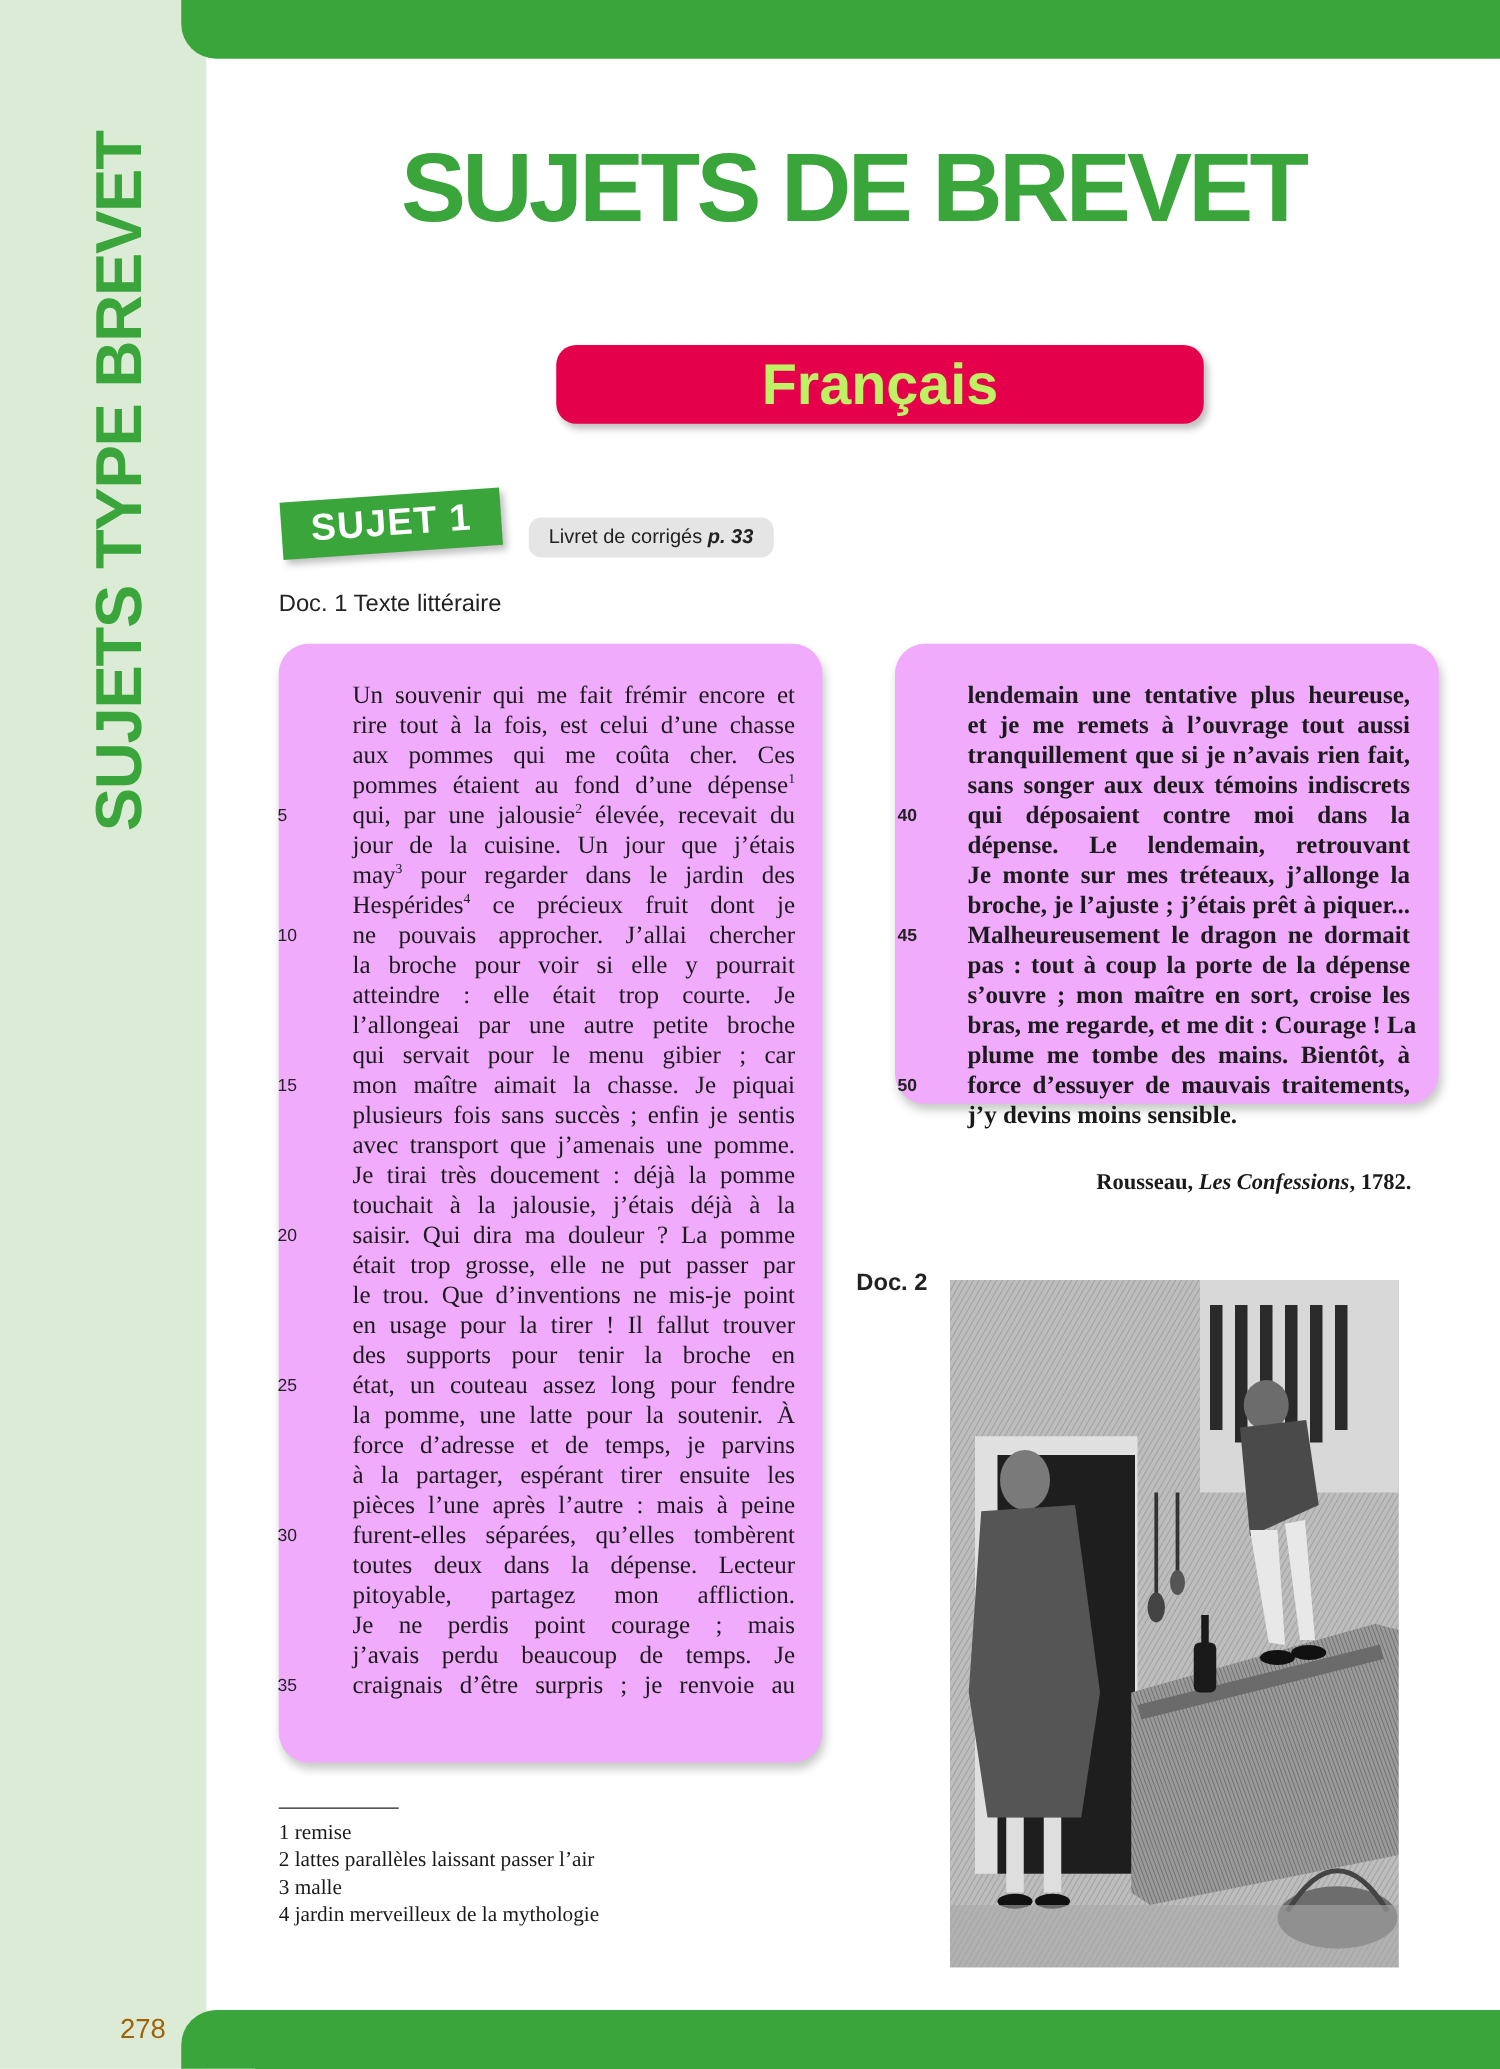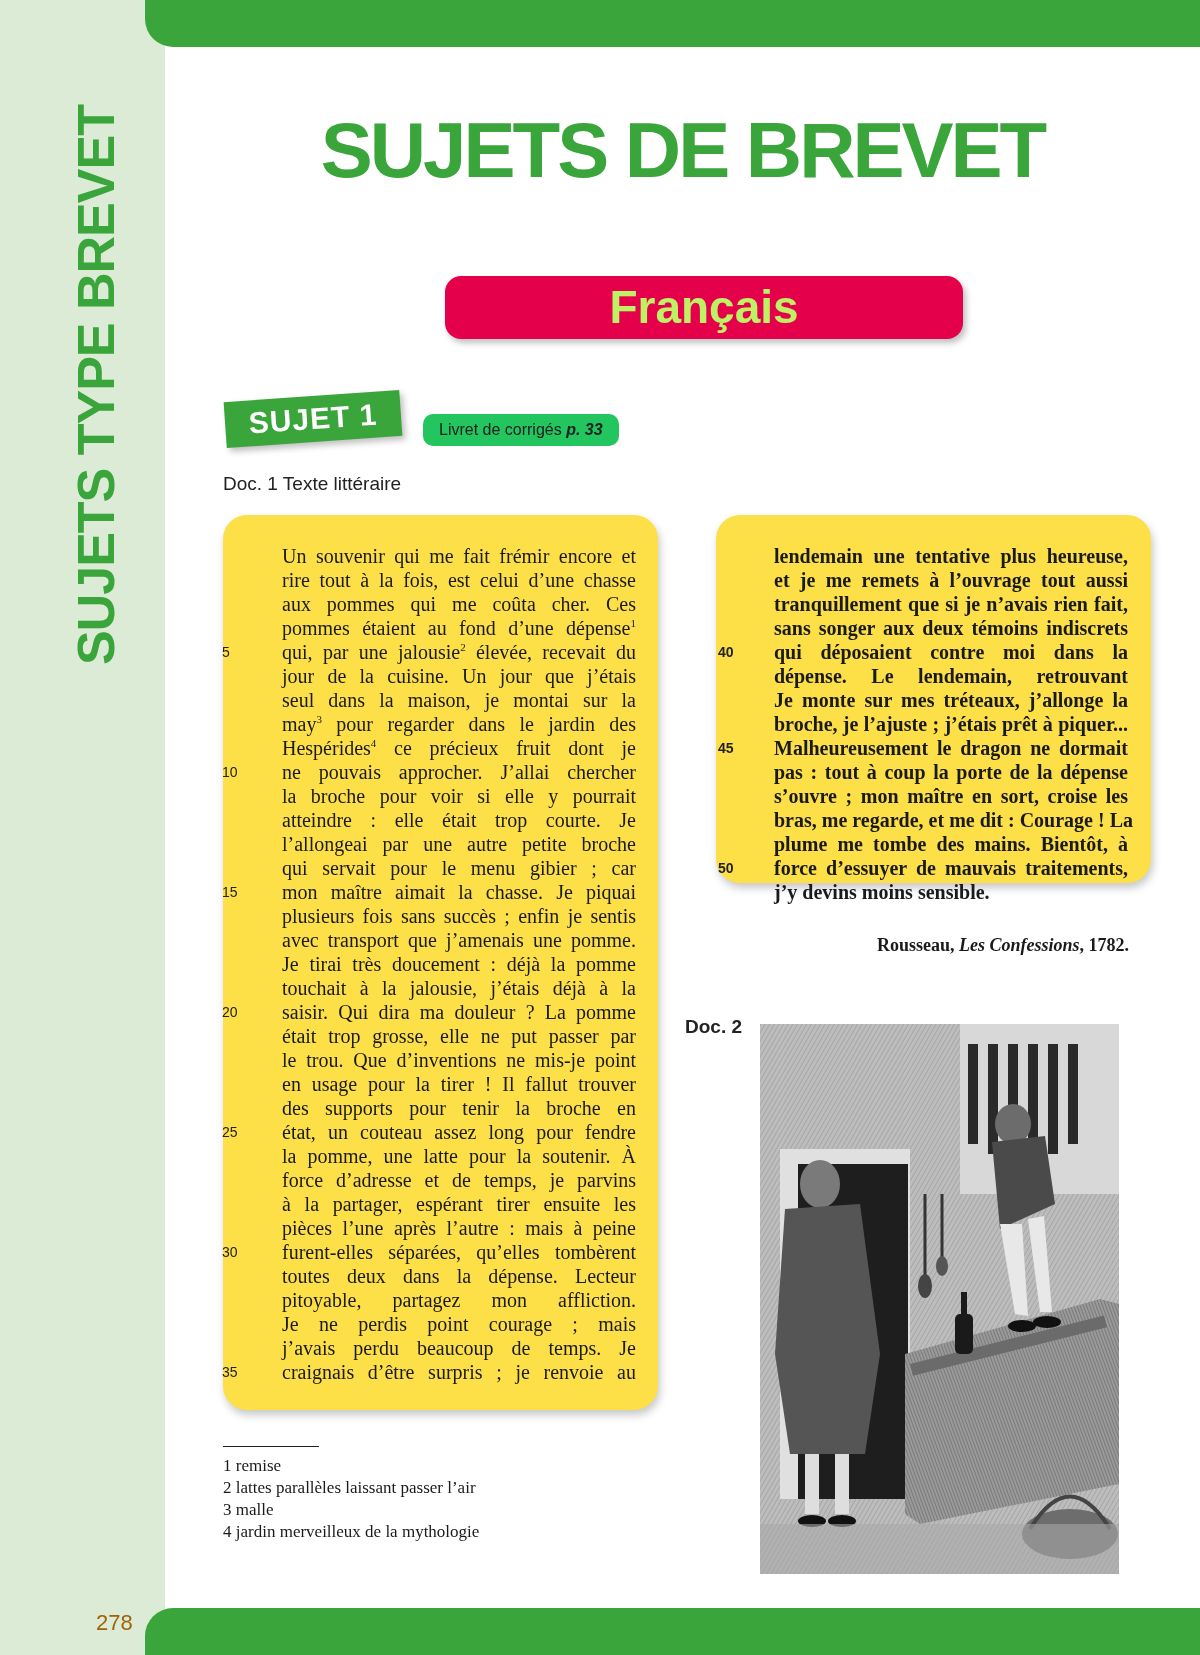--- a/index.html
+++ b/index.html
@@ -14,26 +14,26 @@
   .bottombar { position:absolute; left:145px; top:1608px; width:1055px; height:47px; background:#3aa53a; border-top-left-radius:28px; }
   .page-num { position:absolute; left:96px; top:1610px; font-family:"Liberation Sans", sans-serif; font-weight:normal; font-size:22px; color:#a16207; }
   .main-title { position:absolute; left:165px; top:105px; width:1035px; text-align:center;
          font-family:"Liberation Sans", sans-serif; font-weight:bold; font-size:78px; color:#3aa53a; letter-spacing:-3px; }
   .subject-pill { position:absolute; left:445px; top:276px; width:518px; height:63px; background:#e4004b; border-radius:16px;
          box-shadow:3px 4px 6px rgba(0,0,0,0.25); text-align:center; line-height:62px;
          font-family:"Liberation Sans", sans-serif; font-weight:bold; font-size:46px; color:#bef264; }
   .sujet-tag { position:absolute; left:225px; top:396px; width:176px; height:46px; background:#3aa53a; transform:rotate(-4deg);
          box-shadow:3px 4px 6px rgba(0,0,0,0.25); text-align:center; line-height:46px;
          font-family:"Liberation Sans", sans-serif; font-weight:bold; font-size:30px; color:#fff; letter-spacing:1px; }
-  .corriges { position:absolute; left:423px; top:414px; height:32px; padding:0 16px; background:#22c55e; border-radius:10px;
+  .corriges { position:absolute; left:423px; top:414px; height:32px; padding:0 16px; background:#e5e5e5; border-radius:10px;
          line-height:32px; font-family:"Liberation Sans", sans-serif; font-size:16px; color:#222; }
   .corriges i { font-weight:bold; }
   .doc1-label { position:absolute; left:223px; top:473px; font-family:"Liberation Sans", sans-serif; font-weight:normal; font-size:19px; color:#222; }
   .doc2-label { position:absolute; left:685px; top:1016px; font-family:"Liberation Sans", sans-serif; font-weight:bold; font-size:19px; color:#222; }
-  .textbox { position:absolute; background:#fde047; border-radius:24px; box-shadow:2px 5px 8px rgba(0,0,0,0.22); }
+  .textbox { position:absolute; background:#f0abfc; border-radius:24px; box-shadow:2px 5px 8px rgba(0,0,0,0.22); }
   .tb1 { left:223px; top:515px; width:435px; height:895px; }
   .tb2 { left:716px; top:515px; width:435px; height:368px;font-weight:bold; }
   .lines { position:absolute; top:29px; }
   .tb1 .lines { left:59px; width:354px; }
   .tb2 .lines { left:58px; width:354px; }
   .line { height:24px; line-height:24px; font-size:20px; color:#1a1a1a; text-align:justify; text-align-last:justify; white-space:nowrap; position:relative; }
   .line.last { text-align-last:left; }
   .line .ln { position:absolute; font-family:"Liberation Sans", sans-serif; font-size:14px; color:#222; text-align:right; width:30px; }
   .tb1 .line .ln { left:-60px; }
   .tb2 .line .ln { left:-56px; }
@@ -63,21 +63,20 @@
 <div class="doc1-label">Doc. 1 Texte littéraire</div>
 
 <div class="textbox tb1">
   <div class="lines" id="col1">
       <div class="line"><span>Un souvenir qui me fait frémir encore et</span></div>
       <div class="line"><span>rire tout à la fois, est celui d’une chasse</span></div>
       <div class="line"><span>aux pommes qui me coûta cher. Ces</span></div>
       <div class="line"><span>pommes étaient au fond d’une dépense</span><sup>1</sup></div>
       <div class="line"><span class="ln">5</span><span>qui, par une jalousie</span><sup>2</sup><span> élevée, recevait du</span></div>
       <div class="line"><span>jour de la cuisine. Un jour que j’étais</span></div>
-      <div class="line"><span>seul dans la maison, je montai sur la</span></div>
       <div class="line"><span>may</span><sup>3</sup><span> pour regarder dans le jardin des</span></div>
       <div class="line"><span>Hespérides</span><sup>4</sup><span> ce précieux fruit dont je</span></div>
       <div class="line"><span class="ln">10</span><span>ne pouvais approcher. J’allai chercher</span></div>
       <div class="line"><span>la broche pour voir si elle y pourrait</span></div>
       <div class="line"><span>atteindre : elle était trop courte. Je</span></div>
       <div class="line"><span>l’allongeai par une autre petite broche</span></div>
       <div class="line"><span>qui servait pour le menu gibier ; car</span></div>
       <div class="line"><span class="ln">15</span><span>mon maître aimait la chasse. Je piquai</span></div>
       <div class="line"><span>plusieurs fois sans succès ; enfin je sentis</span></div>
       <div class="line"><span>avec transport que j’amenais une pomme.</span></div>

